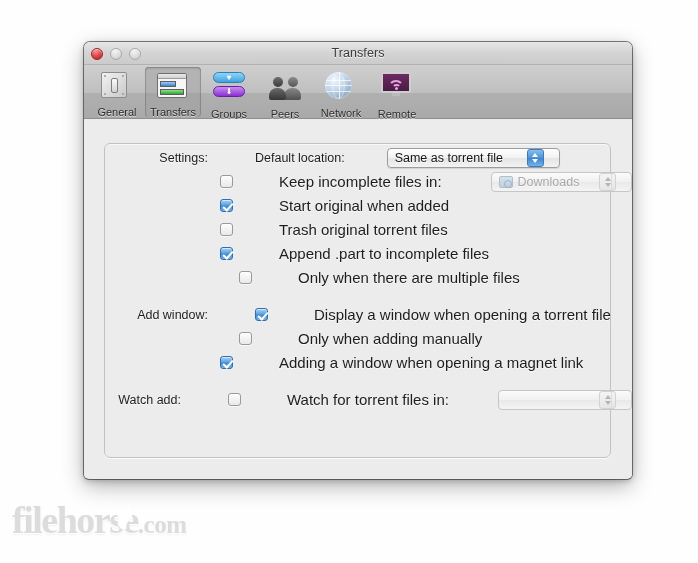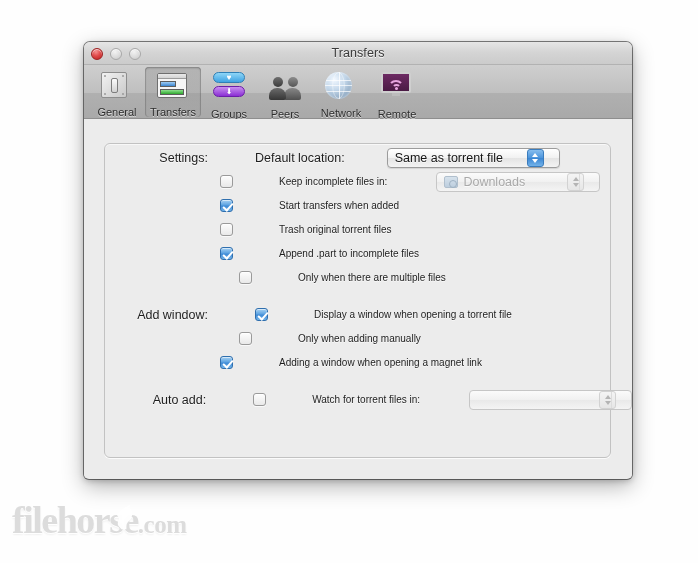--- a/index.html
+++ b/index.html
@@ -250,21 +250,21 @@
     box-shadow: inset 0 1px 0 rgba(255,255,255,0.55);
   }
   .cb.checked::after {
     content: "";
     position: absolute; left: 4px; top: 1px;
     width: 4px; height: 8px;
     border: solid #fff; border-width: 0 2px 2px 0;
     transform: rotate(42deg);
   }
   .cblabel {
-    font-size: 10px; color: #1d1d1d; white-space: nowrap;
+    font-size: 15px; color: #1d1d1d; white-space: nowrap;
     text-shadow: 0 1px 0 rgba(255,255,255,0.7);
   }
 
   
   .popup {
     height: 20px; display: flex; align-items: center;
     border: 1px solid #9c9c9c; border-radius: 4px;
     background: linear-gradient(to bottom, #ffffff 0%, #f2f2f2 48%, #e4e4e4 52%, #f3f3f3 100%);
     box-shadow: 0 1px 1px rgba(0,0,0,0.10), inset 0 1px 0 #fff;
     padding-left: 7px; padding-right: 14px;
@@ -457,21 +457,21 @@
             <span class="divline"></span>
             <span class="arrows">
                 <i class="up"></i>
                 <i class="dn"></i>
               </span>
           </div>
         </div>
 
         <div class="row indent-1">
           <div class="cb checked"></div>
-          <div class="cblabel">Start transfers when added</div>
+          <div class="cblabel">Start original when added</div>
         </div>
 
         <div class="row indent-1">
           <div class="cb"></div>
           <div class="cblabel">Trash original torrent files</div>
         </div>
 
         <div class="row indent-1">
           <div class="cb checked"></div>
           <div class="cblabel">Append .part to incomplete files</div>
@@ -492,21 +492,21 @@
           <div class="cb"></div>
           <div class="cblabel">Only when adding manually</div>
         </div>
 
         <div class="row indent-1">
           <div class="cb checked"></div>
           <div class="cblabel">Adding a window when opening a magnet link</div>
         </div>
 
         <div class="row gap">
-          <div class="lbl">Auto add:</div>
+          <div class="lbl">Watch add:</div>
           <div class="cb"></div>
           <div class="cblabel" style="margin-right:8px">Watch for torrent files in:</div>
           <div class="popup disabled" style="width:165px">
             <span class="ptext"></span>
             <span class="divline"></span>
             <span class="arrows">
                 <i class="up"></i>
                 <i class="dn"></i>
               </span>
           </div>

